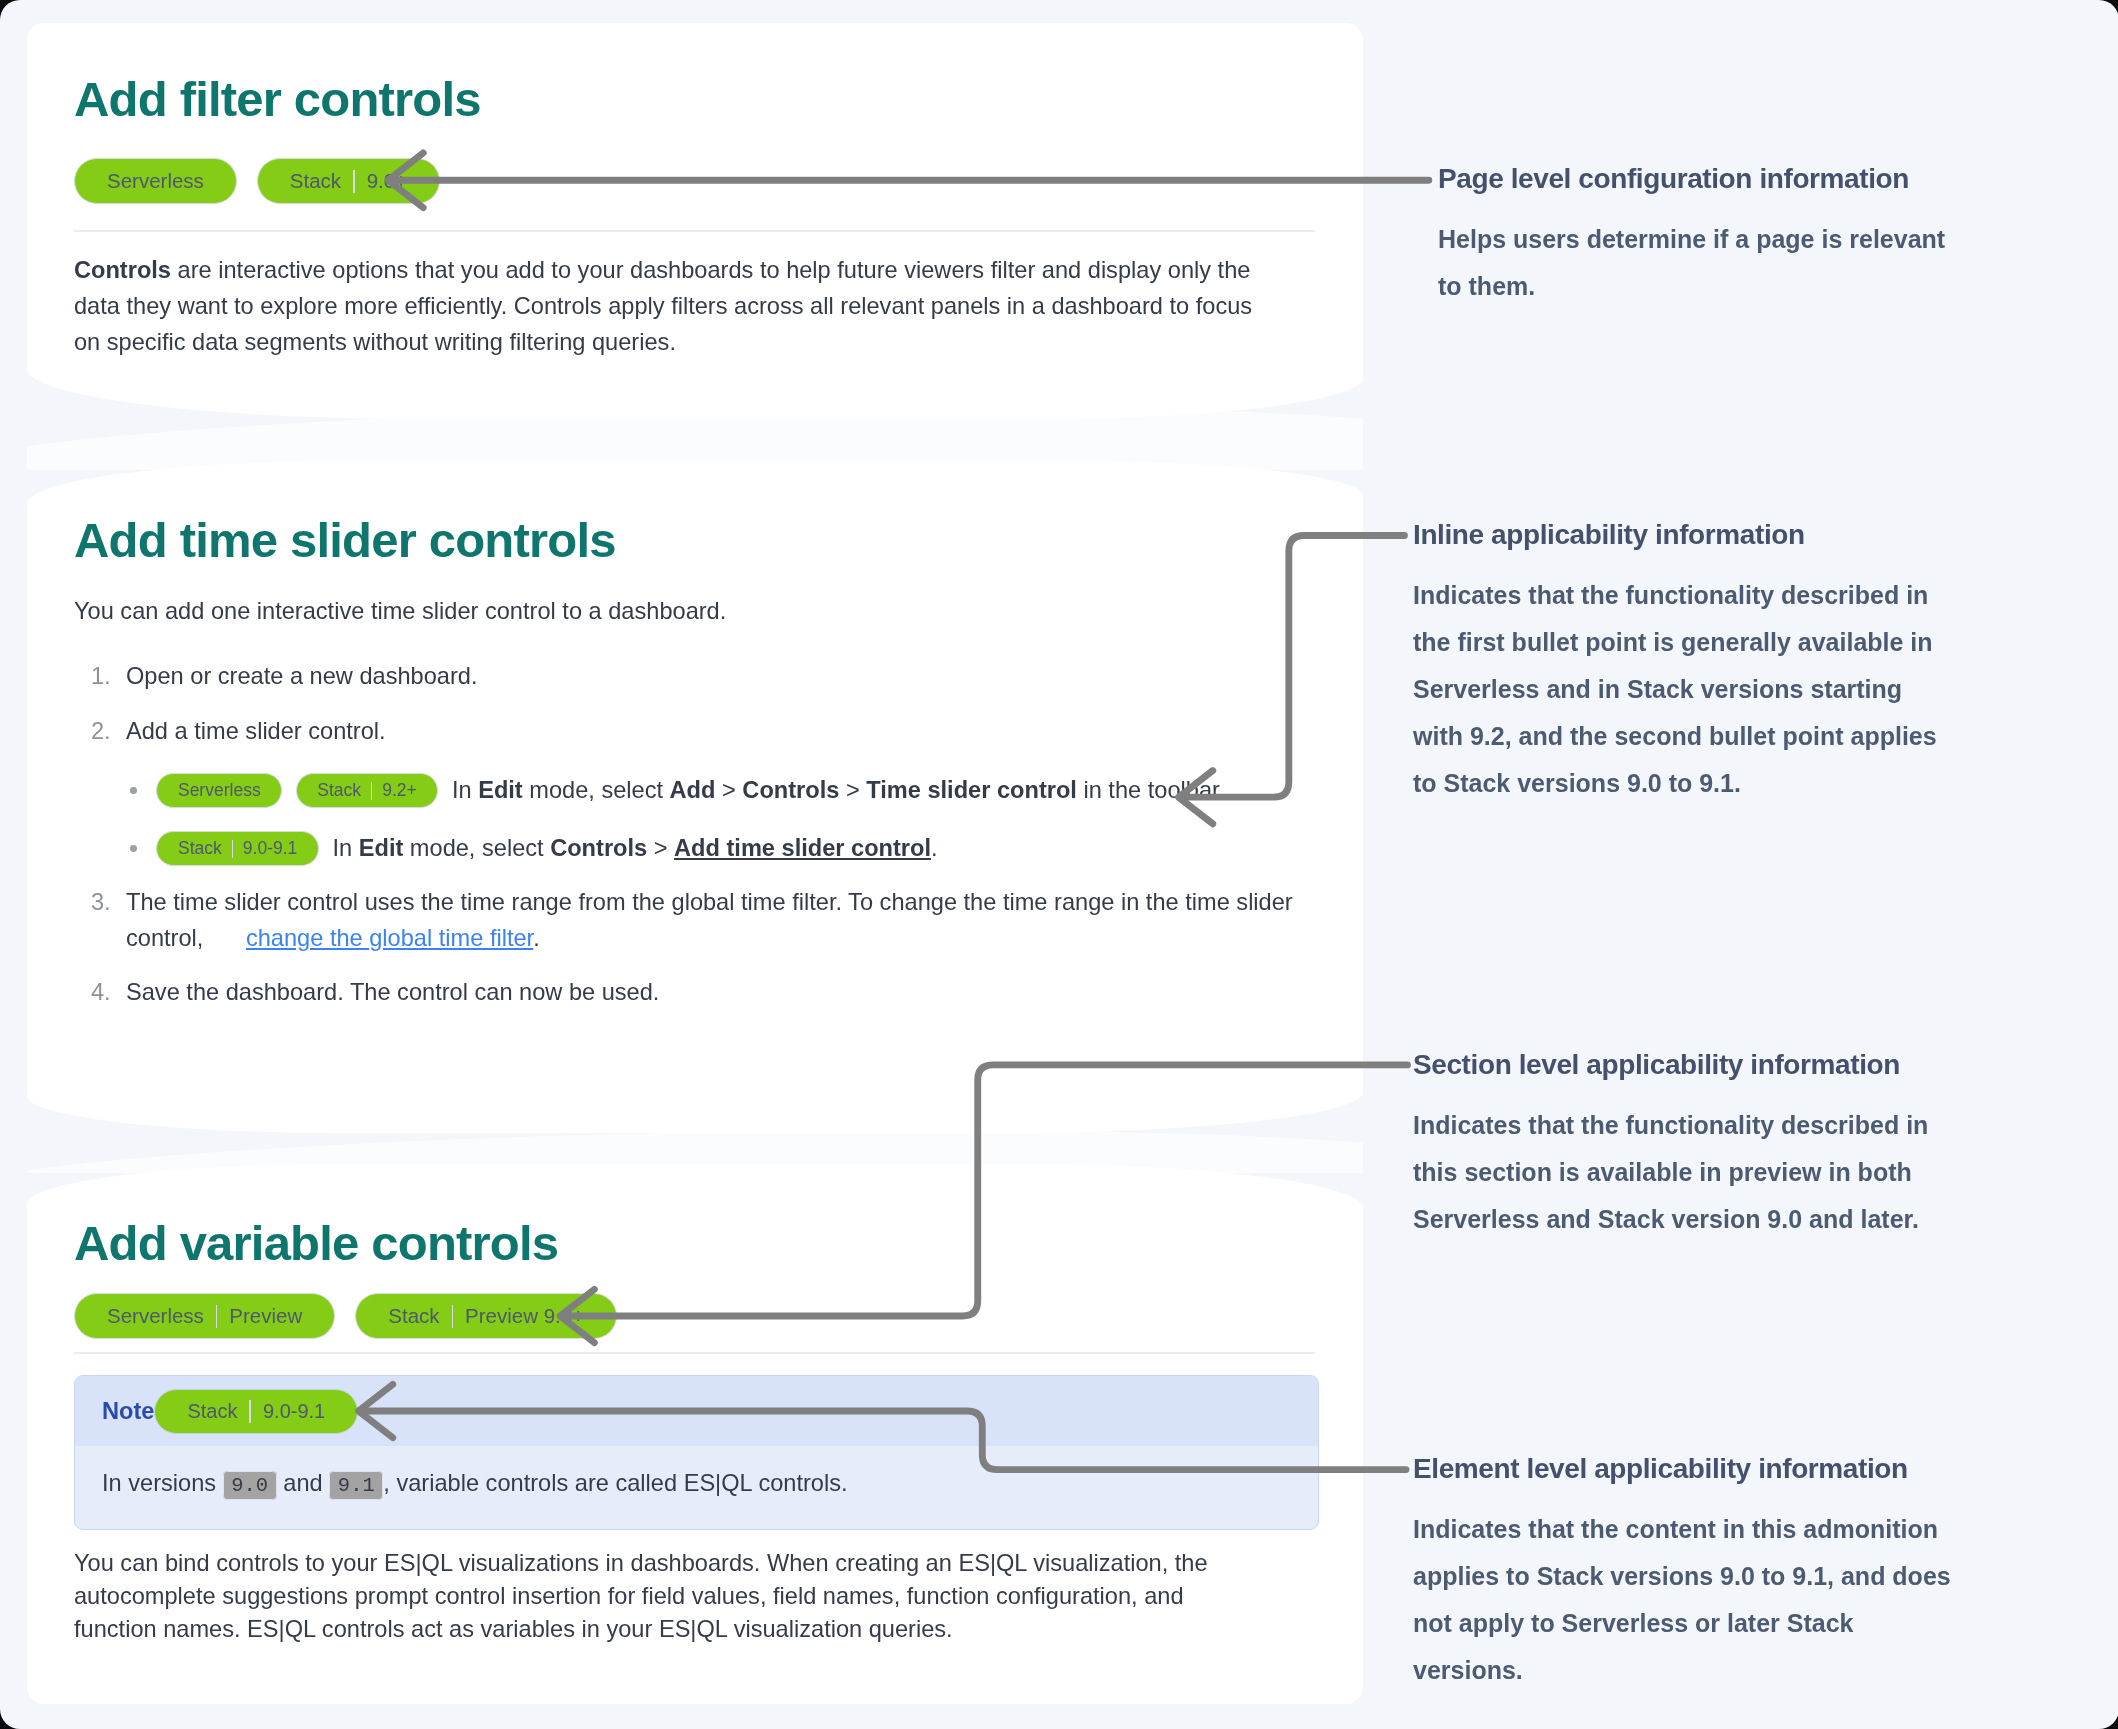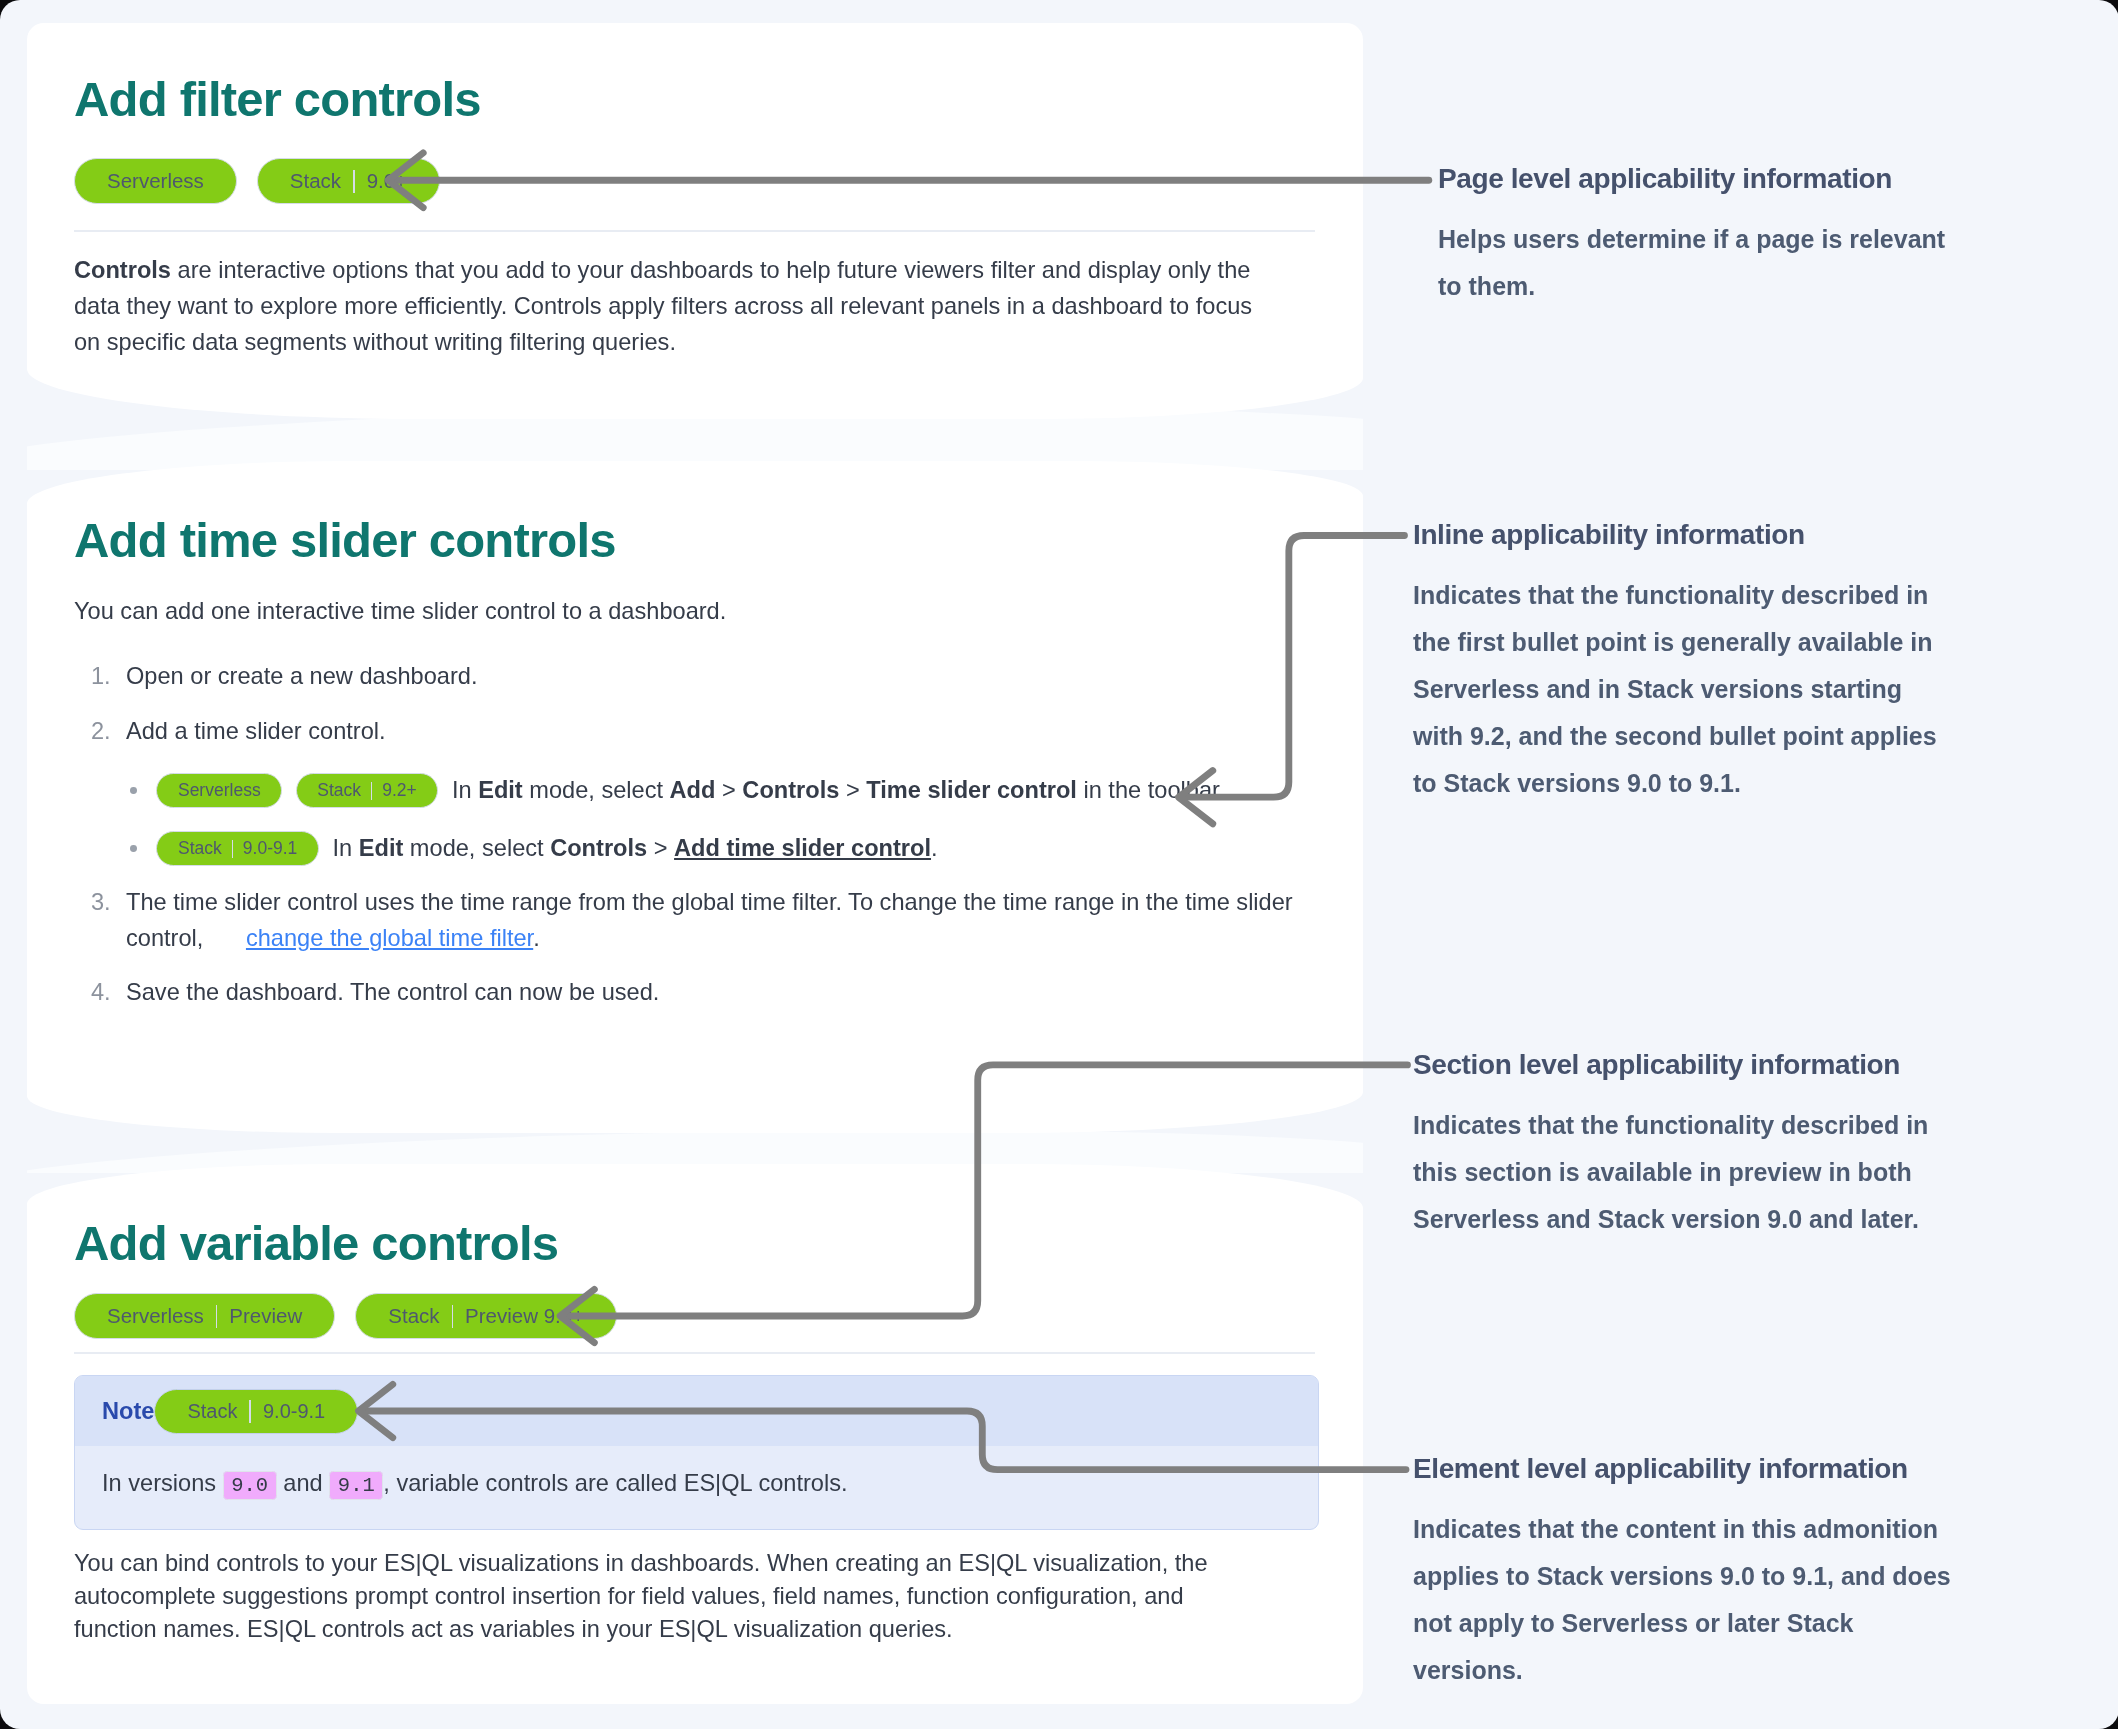--- a/index.html
+++ b/index.html
@@ -32,21 +32,21 @@
   .step .num{color:#8c929d;width:35px;flex:0 0 auto;}
   .step .txt{white-space:pre-line;}
   .bullet{position:absolute;display:flex;align-items:center;gap:13.7px;font-size:23.6px;}
   .disc{width:6.8px;height:6.8px;border-radius:50%;background:#9aa1ab;flex:0 0 auto;margin-right:6px;}
   .link{color:#3b82f6;text-decoration:underline;margin-left:36px;}
   .note{position:absolute;left:47px;width:1243px;border:1.5px solid #c9d6f3;border-radius:9px;overflow:hidden;background:#e6ecfa;}
   .note-header{height:70px;background:#d8e2f8;display:flex;align-items:center;padding-left:27px;}
   .note-label{font-size:23.6px;font-weight:700;color:#2a4aac;}
   .note .badge{height:43px;font-size:20px;border-color:#c3d0ea;}
   .note-body{padding:20px 27px 26px 27px;font-size:23.6px;line-height:35px;color:#353c49;}
-  code.code{font-family:"Liberation Mono",monospace;font-size:20.5px;background:#f0abfc;border:0.8px solid #dfe3ec;
+  code.code{font-family:"Liberation Mono",monospace;font-size:20.5px;background:#a3a3a3;border:0.8px solid #dfe3ec;
        border-radius:4.6px;padding:2.3px 7.6px;color:#343b47;}
   .ann{position:absolute;width:669px;}
   .ann h3{margin:0;font-size:28px;line-height:35px;font-weight:700;color:#45516c;letter-spacing:-0.4px;}
   .ann p{margin:20px 0 0 0;font-size:25px;line-height:47px;color:#4d5b72;white-space:pre-line;font-weight:bold;}
   .arrows{position:absolute;left:0;top:0;z-index:6;pointer-events:none;}
   .arrows path{stroke:#7f7f7f;stroke-width:9;fill:none;stroke-linecap:round;stroke-linejoin:round;}
 </style>
 </head>
 <body>
 
@@ -150,21 +150,21 @@
       </div>
       <div class="note-body"><span>In versions </span><code class="code">9.0</code><span> and </span><code class="code">9.1</code><span>, variable controls are called ES|QL controls.</span></div>
     </div>
 
     <p class="para" style="top:383px;width:1248px;line-height:33px;">You can bind controls to your ES|QL visualizations in dashboards. When creating an ES|QL visualization, the
 autocomplete suggestions prompt control insertion for field values, field names, function configuration, and
 function names. ES|QL controls act as variables in your ES|QL visualization queries.</p>
   </section>
 
   <aside class="ann" style="left:1438px;top:161px;">
-    <h3>Page level applicability information</h3>
+    <h3>Page level configuration information</h3>
     <p>Helps users determine if a page is relevant
 to them.</p>
   </aside>
   <aside class="ann" style="left:1413px;top:517px;">
     <h3>Inline applicability information</h3>
     <p>Indicates that the functionality described in
 the first bullet point is generally available in
 Serverless and in Stack versions starting
 with 9.2, and the second bullet point applies
 to Stack versions 9.0 to 9.1.</p>

